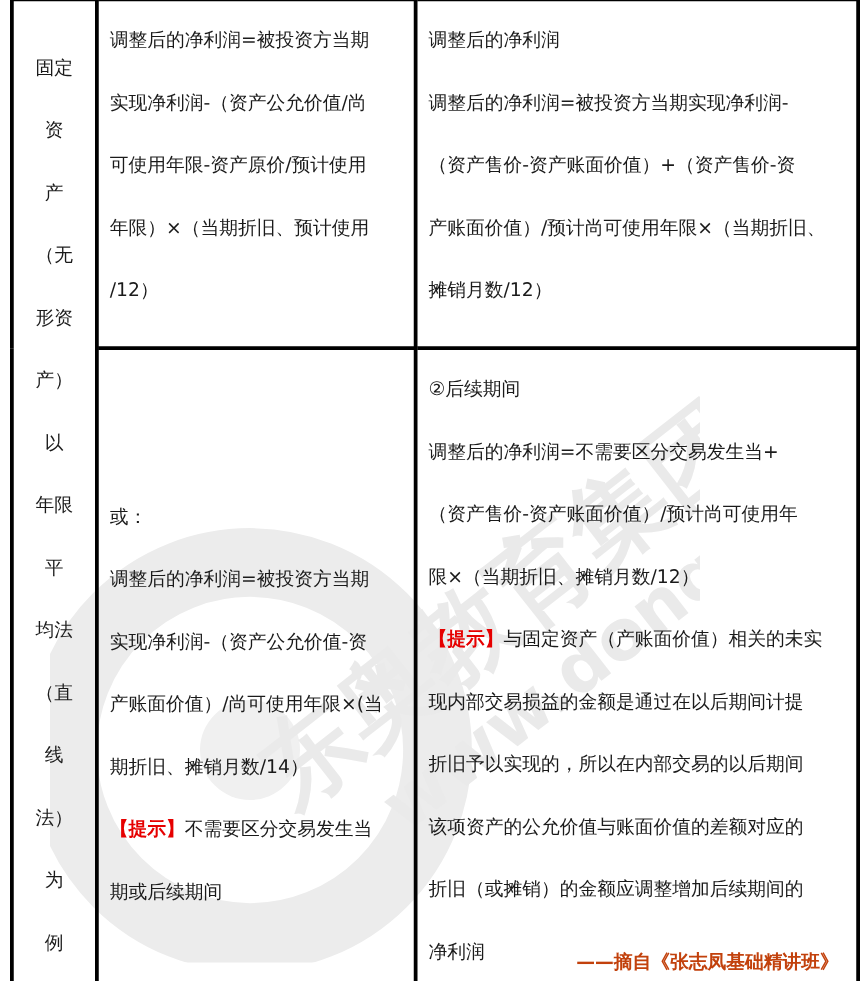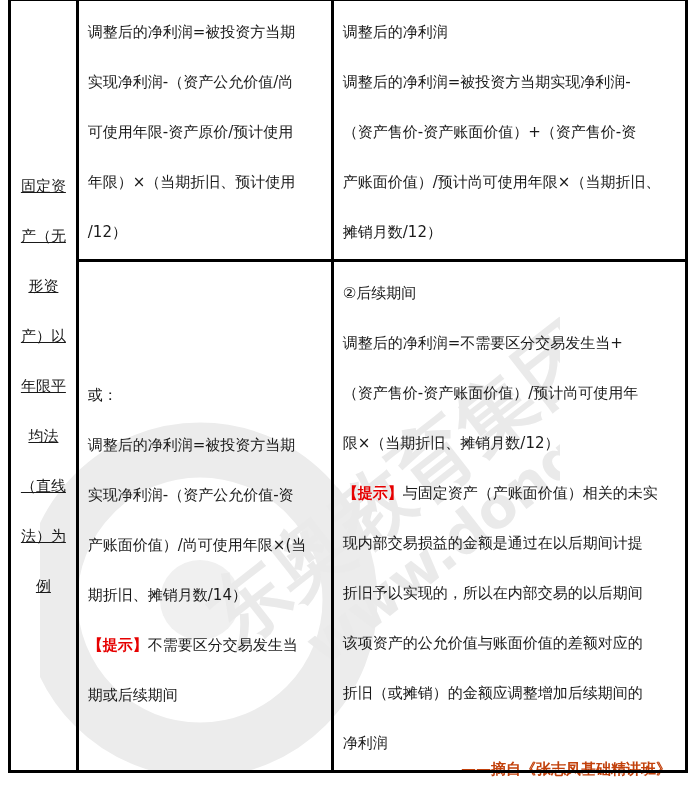--- a/index.html
+++ b/index.html
@@ -6,22 +6,22 @@
   body { width: 691px; height: 785px; position: relative; overflow: hidden;
          font-family: "DejaVu Sans", "Liberation Sans", sans-serif; color: #1a1a1a; }
   .watermark { position: absolute; left: 40px; top: 300px; width: 520px; height: 470px;
                pointer-events: none; z-index: 0; }
   table.main { position: absolute; left: 8px; top: -2px; border-collapse: collapse;
                width: 680px; z-index: 1; }
   table.main td { border: 3px solid #000; vertical-align: top; padding: 0; font-size: 15px; }
   td.c1 { width: 64px; text-align: center; vertical-align: middle !important; }
   td.c2 { width: 249px; }
   td.c3 { width: 347px; }
-  .c1-text { line-height: 50px; font-size: 15px; padding: 0 0; text-decoration: underline; }
-  .cell { padding: 6px 6px 2px 9px; line-height: 50px; }
+  .c1-text { line-height: 50px; font-size: 15px; padding: 0 15px; }
+  .cell { padding: 6px 6px 20px 9px; line-height: 50px; }
   .cell p { margin: 0; }
   .r1 { height: 248px; }
   .r2 { height: 497px; }
   .c2-r2 { vertical-align: middle !important; }
   .c2-r2 .cell { padding-top: 60px; }
   .hint { color: #e60000; font-weight: bold; }
   .source { position: absolute; right: 20px; top: 760px; font-size: 15px; font-weight: bold;
             color: #c2410c; }
 </style>
 </head>

